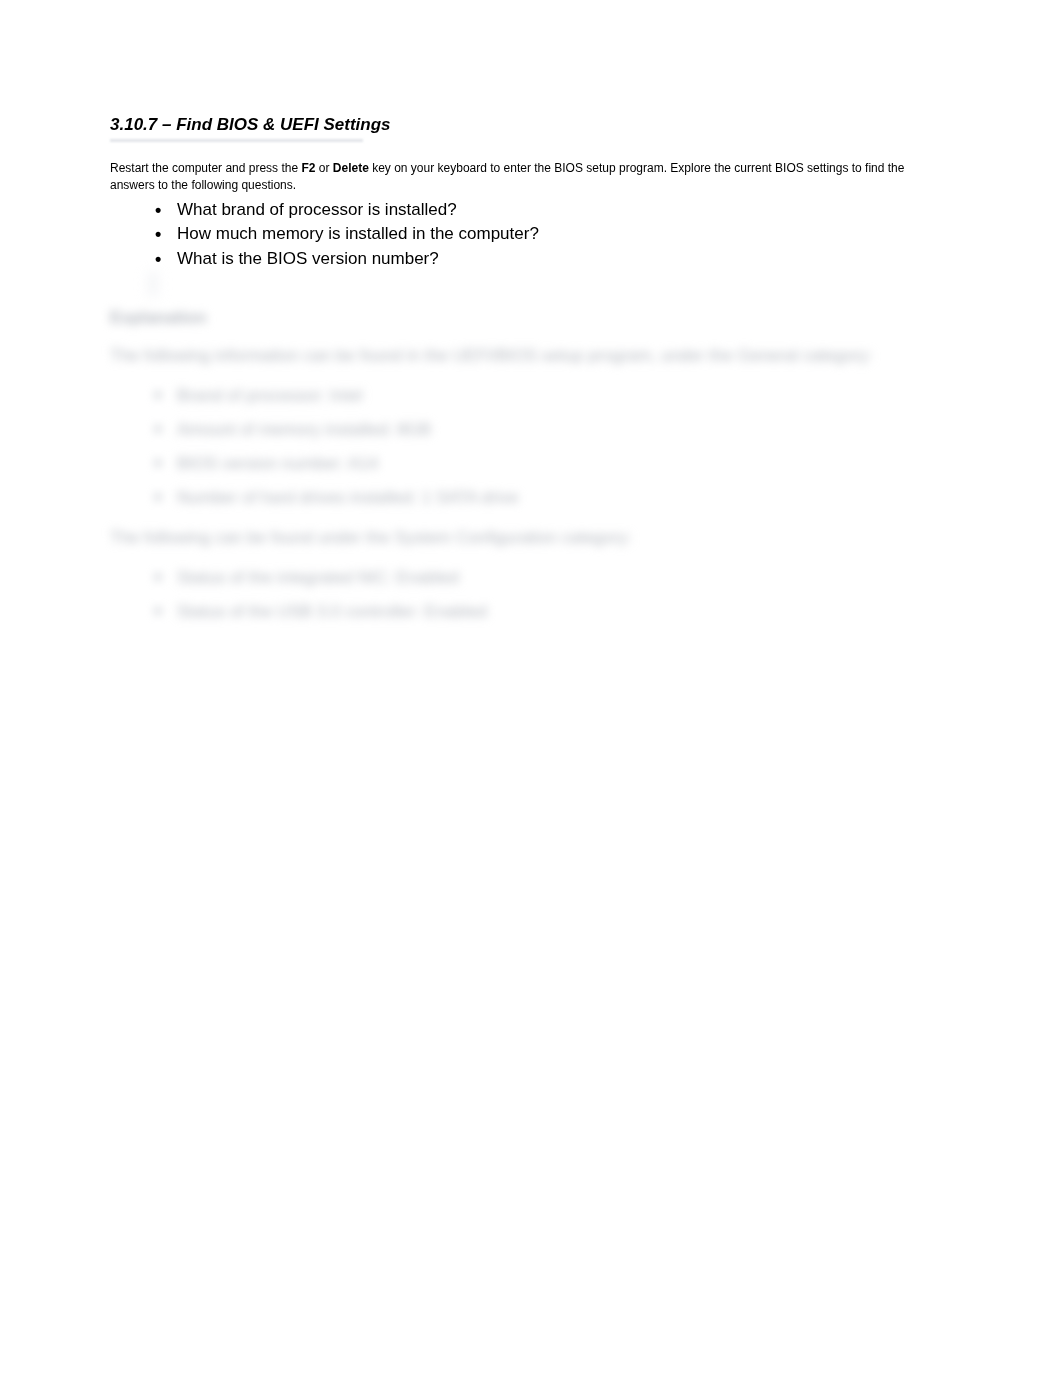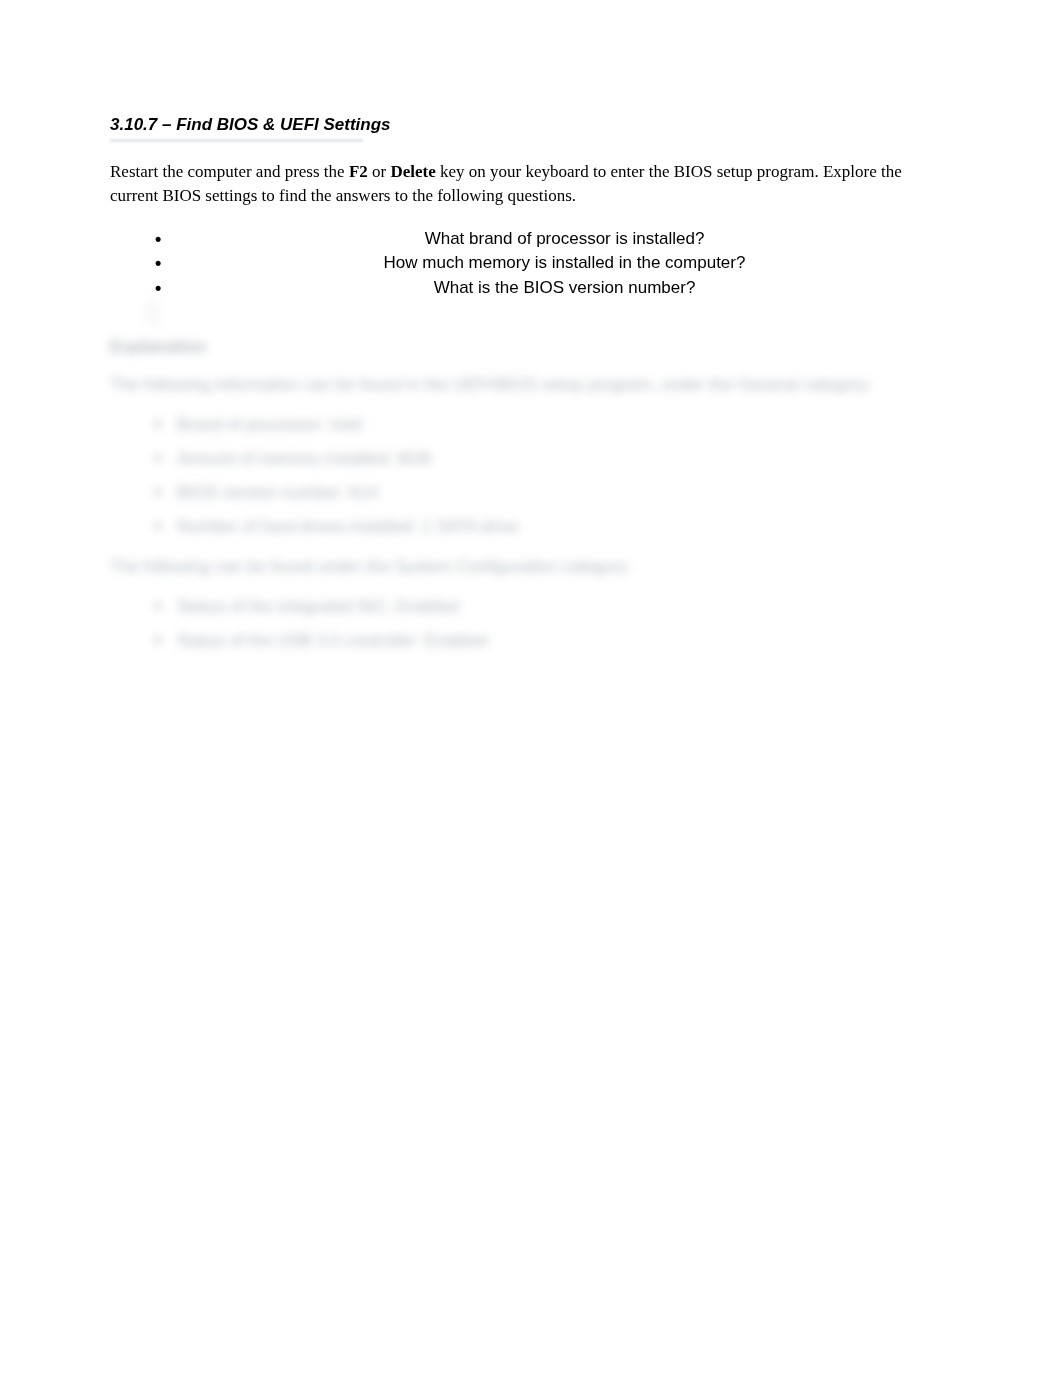--- a/index.html
+++ b/index.html
@@ -24,32 +24,30 @@
     }
     .title-underline {
       height: 3px;
       width: 253px;
       background: #d0d5dc;
       margin-bottom: 18px;
       filter: blur(1px);
       opacity: 0.6;
     }
     .intro {
-      font-size: 17px;
+      font-size: 12px;
       line-height: 1.4;
-      margin-bottom: 19px;
-      font-family: Liberation Serif, serif;
+      margin-bottom: 4px;
     }
     .intro .key {
       font-weight: 700;
     }
     .questions {
       list-style: none;
       padding-left: 45px;
-      text-align: center;
     }
     .questions li {
       font-size: 17px;
       line-height: 1.4;
       position: relative;
       padding-left: 22px;
       margin-bottom: 1px;
     }
     .questions li::before {
       content: "•";

